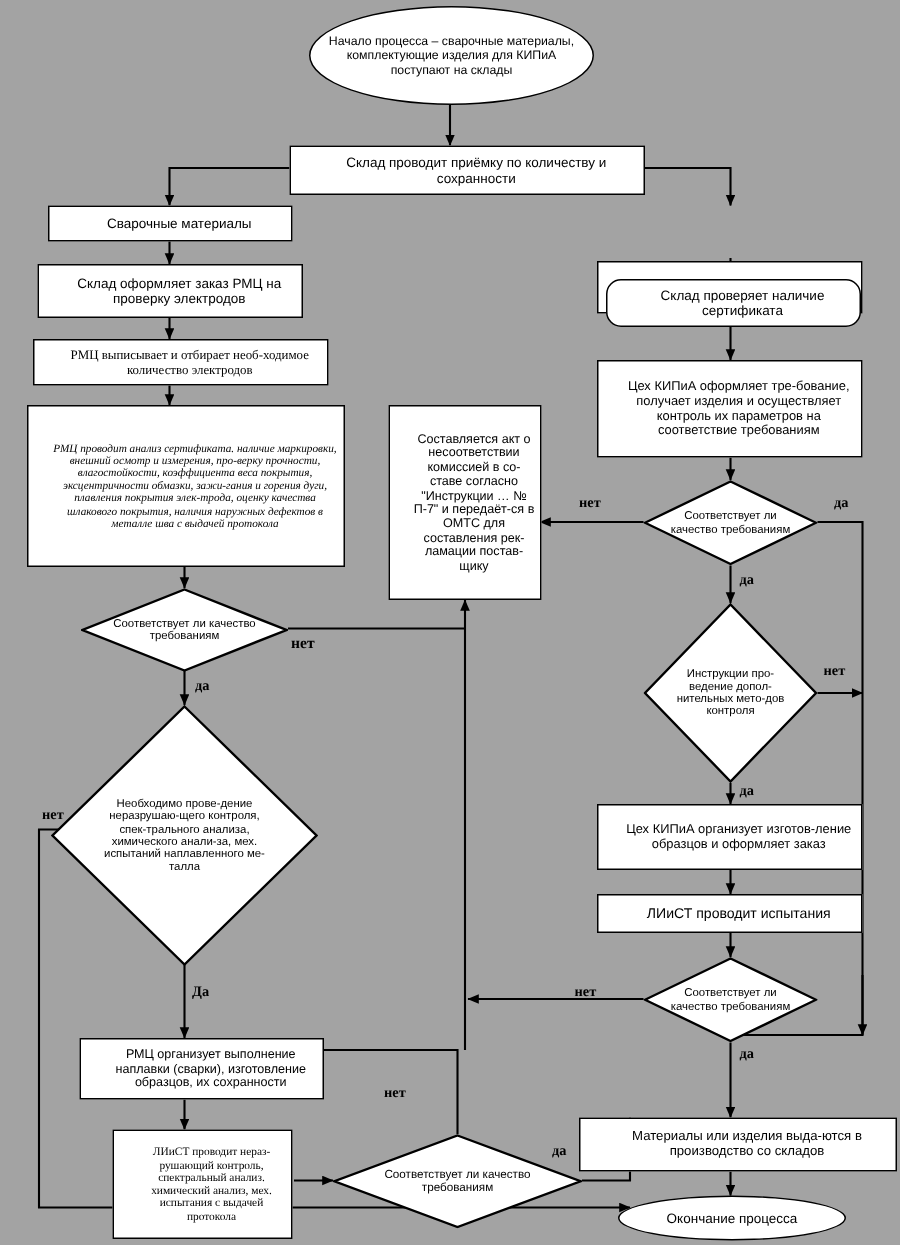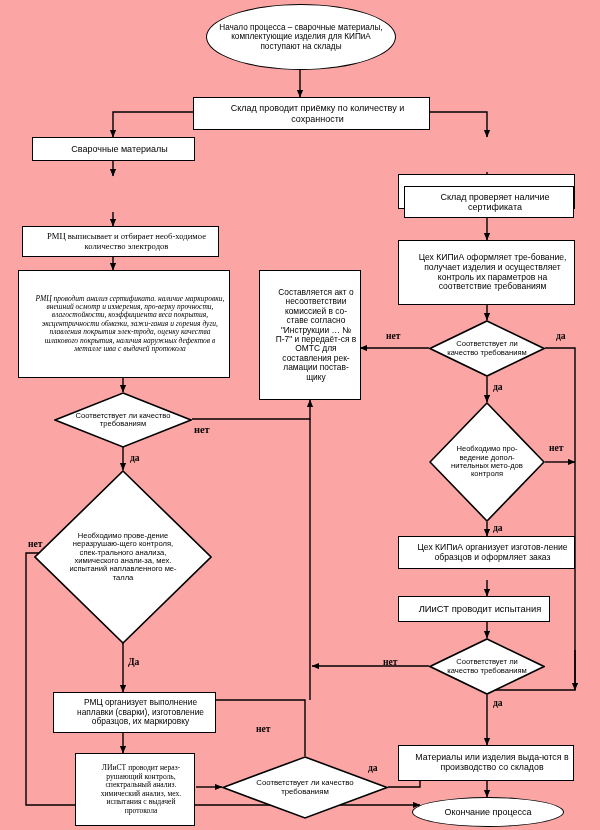--- a/index.html
+++ b/index.html
@@ -1,17 +1,17 @@
 <!DOCTYPE html>
 <html><head>
 <meta charset="utf-8">
 <style>
   html,body{margin:0;padding:0;background:#ffffff;}
   body{font-family:"Liberation Sans", sans-serif;}
-  #canvas{position:relative;width:600px;height:830px;background:#fca5a5;overflow:hidden;}
+  #canvas{position:relative;width:600px;height:830px;background:#a3a3a3;overflow:hidden;}
   #svg-layer{position:absolute;left:0;top:0;width:600px;height:830px;}
 
   .node{position:absolute;box-sizing:border-box;display:flex;align-items:center;
         justify-content:center;text-align:center;color:#000;background:#fff;}
   .rect{border:1.4px solid #000;padding-left:12px;}
   .rect span{display:block;padding:0 3px;line-height:1.12;}
 
   
   .diamond{background:transparent;border:none;}
   .diamond .dshape{position:absolute;left:0;top:0;width:100%;height:100%;}
@@ -104,75 +104,78 @@
   </div>
 
   <div class="node rect f-sans" style="left:193px;top:97px;width:237px;height:33px;font-size:9px;">
     <span>Склад проводит приёмку по количеству и сохранности</span>
   </div>
 
   <div class="node rect f-sans" style="left:32px;top:137px;width:163px;height:24px;font-size:9px;justify-content:center;">
     <span>Сварочные материалы</span>
   </div>
 
+  <div class="node rect f-sans" style="left:25px;top:176px;width:177px;height:36px;font-size:9px;">
+    <span>Склад оформляет заказ РМЦ на проверку электродов</span>
+  </div>
 
   <div class="node rect f-serif" style="left:22px;top:226px;width:197px;height:31px;font-size:8.6px;">
     <span>РМЦ выписывает и отбирает необ-ходимое количество электродов</span>
   </div>
 
   <div class="node rect f-serif" style="left:18px;top:270px;width:212px;height:108px;font-size:7.5px;font-style:italic;">
     <span>РМЦ проводит анализ сертификата. наличие маркировки, внешний осмотр и измерения, про-верку прочности, влагостойкости, коэффициента веса покрытия, эксцентричности обмазки, зажи-гания и горения дуги, плавления покрытия элек-трода, оценку качества шлакового покрытия, наличия наружных дефектов в металле шва с выдачей протокола</span>
   </div>
 
   <div class="node rect f-sans" style="left:259px;top:270px;width:102px;height:130px;font-size:8.4px;">
     <span>Составляется акт о несоответствии комиссией в со-ставе согласно "Инструкции … № П-7" и передаёт-ся в ОМТС для составления рек-ламации постав-щику</span>
   </div>
 
   <div class="node rect f-sans" style="left:398px;top:137px;width:177px;height:35px;font-size:9px;margin-top:37px;">
     <span>Комплектующие изделия для КИПиА</span>
   </div>
 
-  <div class="node rect f-sans" style="left:404px;top:186px;width:170px;height:32px;font-size:9px;">
+  <div class="node rect f-sans" style="left:404px;top:186px;width:170px;height:32px;font-size:9px;border-radius:10px;">
     <span>Склад проверяет наличие сертификата</span>
   </div>
 
   <div class="node rect f-sans" style="left:398px;top:240px;width:177px;height:65px;font-size:8.6px;">
     <span>Цех КИПиА оформляет тре-бование, получает изделия и осуществляет контроль их параметров на соответствие требованиям</span>
   </div>
 
   <div class="node diamond f-sans" style="left:429px;top:320px;width:116px;height:57px;font-size:7.6px;">
     <svg class="dshape" viewBox="0 0 116 57" preserveAspectRatio="none">
       <polygon points="58,1 115,28.5 58,56 1,28.5" fill="#fff" stroke="#000" stroke-width="1.6" vector-effect="non-scaling-stroke"></polygon>
     </svg>
     <div class="dtext">Соответствует ли качество требованиям</div>
   </div>
 
   <div class="node diamond f-sans" style="left:429px;top:402px;width:116px;height:120px;font-size:7.6px;">
     <svg class="dshape" viewBox="0 0 116 120" preserveAspectRatio="none">
       <polygon points="58,1 115,60 58,119 1,60" fill="#fff" stroke="#000" stroke-width="1.6" vector-effect="non-scaling-stroke"></polygon>
     </svg>
-    <div class="dtext">Необходимо про-ведение допол-нительных мето-дов контроля</div>
-  </div>
-
-  <div class="node rect f-sans" style="left:398px;top:536px;width:177px;height:33px;font-size:8.6px;align-items:center;">
+    <div class="dtext">Инструкции про-ведение допол-нительных мето-дов контроля</div>
+  </div>
+
+  <div class="node rect f-sans" style="left:398px;top:536px;width:177px;height:44px;font-size:8.6px;align-items:center;">
     <span>Цех КИПиА организует изготов-ление образцов и оформляет заказ</span>
   </div>
 
-  <div class="node rect f-sans" style="left:398px;top:596px;width:152px;height:26px;font-size:9.4px;">
+  <div class="node rect f-sans" style="left:398px;top:596px;width:177px;height:26px;font-size:9.4px;">
     <span>ЛИиСТ проводит испытания</span>
   </div>
 
   <div class="node diamond f-sans" style="left:429px;top:638px;width:116px;height:57px;font-size:7.6px;">
     <svg class="dshape" viewBox="0 0 116 57" preserveAspectRatio="none">
       <polygon points="58,1 115,28.5 58,56 1,28.5" fill="#fff" stroke="#000" stroke-width="1.6" vector-effect="non-scaling-stroke"></polygon>
     </svg>
     <div class="dtext">Соответствует ли качество требованиям</div>
   </div>
 
-  <div class="node rect f-sans" style="left:398px;top:745px;width:176px;height:36px;font-size:8.8px;">
+  <div class="node rect f-sans" style="left:386px;top:745px;width:212px;height:36px;font-size:8.8px;">
     <span>Материалы или изделия выда-ются в производство со складов</span>
   </div>
 
   <div class="node ellipse f-sans" style="left:412px;top:797px;width:152px;height:30px;font-size:9px;text-align:center;">
     <span>Окончание процесса</span>
   </div>
 
   <div class="node diamond f-sans" style="left:54px;top:392px;width:138px;height:56px;font-size:7.6px;">
     <svg class="dshape" viewBox="0 0 138 56" preserveAspectRatio="none">
       <polygon points="69,1 137,28 69,55 1,28" fill="#fff" stroke="#000" stroke-width="1.6" vector-effect="non-scaling-stroke"></polygon>
@@ -181,21 +184,21 @@
   </div>
 
   <div class="node diamond f-sans" style="left:34px;top:470px;width:178px;height:174px;font-size:7.6px;">
     <svg class="dshape" viewBox="0 0 178 174" preserveAspectRatio="none">
       <polygon points="89,1 177,87 89,173 1,87" fill="#fff" stroke="#000" stroke-width="1.6" vector-effect="non-scaling-stroke"></polygon>
     </svg>
     <div class="dtext" style="width:62%;">Необходимо прове-дение неразрушаю-щего контроля, спек-трального анализа, химического анали-за, мех. испытаний наплавленного ме-талла</div>
   </div>
 
   <div class="node rect f-sans" style="left:53px;top:692px;width:163px;height:41px;font-size:8.4px;">
-    <span>РМЦ организует выполнение наплавки (сварки), изготовление образцов, их маркировку</span>
+    <span>РМЦ организует выполнение наплавки (сварки), изготовление образцов, их сохранности</span>
   </div>
 
   <div class="node rect f-serif" style="left:75px;top:753px;width:120px;height:73px;font-size:7.6px;">
     <span>ЛИиСТ проводит нераз-рушающий контроль, спектральный анализ. химический анализ, мех. испытания с выдачей протокола</span>
   </div>
 
   <div class="node diamond f-sans" style="left:222px;top:756px;width:166px;height:63px;font-size:7.8px;">
     <svg class="dshape" viewBox="0 0 166 63" preserveAspectRatio="none">
       <polygon points="83,1 165,31.5 83,62 1,31.5" fill="#fff" stroke="#000" stroke-width="1.6" vector-effect="non-scaling-stroke"></polygon>
     </svg>

